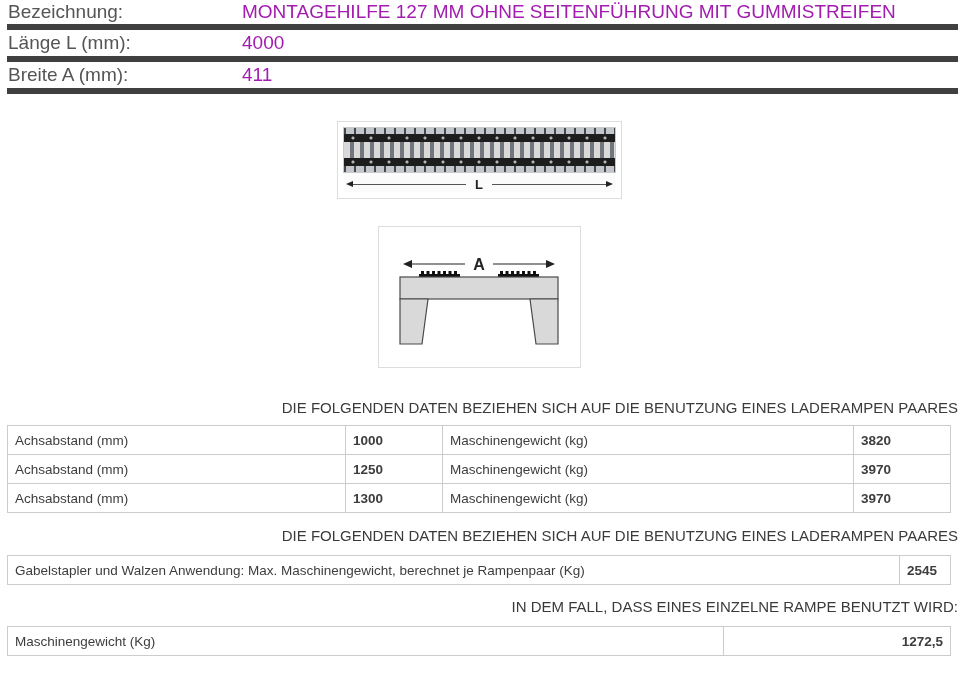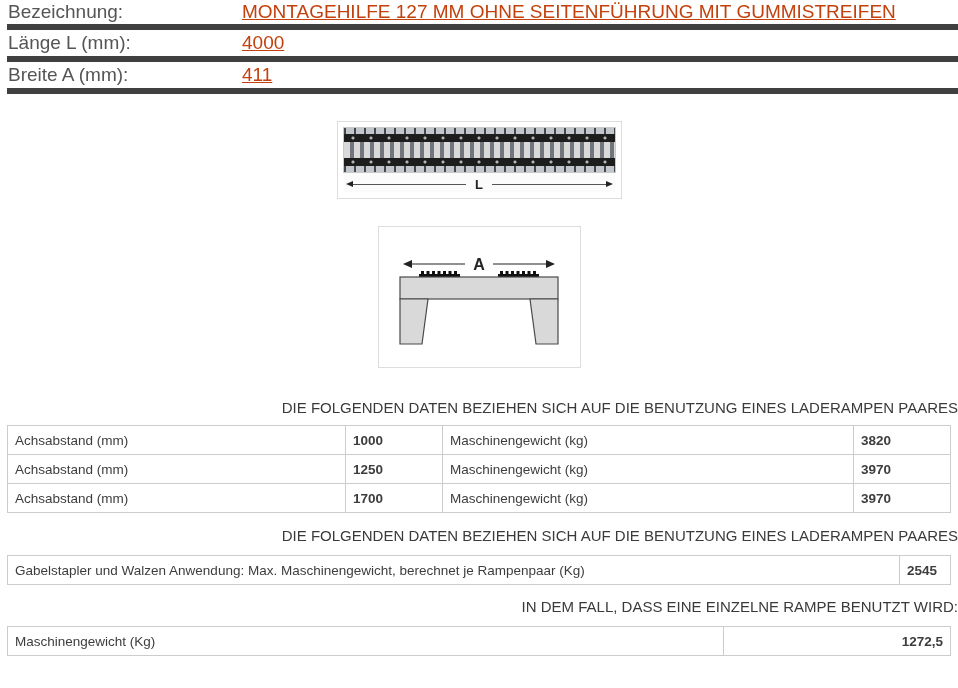--- a/index.html
+++ b/index.html
@@ -20,21 +20,21 @@
   }
   .info-table td {
     border-bottom:6px solid #404040;
     height:32px;
     font-size:19px;
     vertical-align:middle;
     padding:0;
   }
   .info-table tr:first-child td { height:27px; }
   .info-table .info-label { width:235px; padding-left:1px; color:#555; }
-  .info-table .info-value { color:#c2410c;text-decoration:underline; }
+  .info-table .info-value { color:#a21caf; }
 
   
   .diagram-wrap { display:flex; flex-direction:column; align-items:center; }
   .img-frame {
     border:1px solid #ddd;
     background:#fff;
     padding:6px;
   }
   .frame-top { margin-top:27px; width:285px; height:78px; }
   .frame-cross { margin-top:27px; width:203px; height:142px; }
@@ -193,38 +193,38 @@
       <td class="c-w97 val">3820</td>
     </tr>
     <tr>
       <td>Achsabstand (mm)</td>
       <td class="val">1250</td>
       <td>Maschinengewicht (kg)</td>
       <td class="val">3970</td>
     </tr>
     <tr>
       <td>Achsabstand (mm)</td>
-      <td class="val">1700</td>
+      <td class="val">1300</td>
       <td>Maschinengewicht (kg)</td>
       <td class="val">3970</td>
     </tr>
   </tbody>
     </table>
 
   <p class="section-heading h-fork">DIE FOLGENDEN DATEN BEZIEHEN SICH AUF DIE BENUTZUNG EINES LADERAMPEN PAARES</p>
   <table class="spec-table">
     <tbody>
         <tr>
       <td class="c-w892">Gabelstapler und Walzen Anwendung: Max. Maschinengewicht, berechnet je Rampenpaar (Kg)</td>
       <td class="c-w51 val">2545</td>
     </tr>
   </tbody>
     </table>
 
-  <p class="section-heading h-single">IN DEM FALL, DASS EINE EINZELNE RAMPE BENUTZT WIRD:</p>
+  <p class="section-heading h-single">IN DEM FALL, DASS EINES EINZELNE RAMPE BENUTZT WIRD:</p>
   <table class="spec-table">
     <tbody>
         <tr>
       <td class="c-w716">Maschinengewicht (Kg)</td>
       <td class="c-w227 val">1272,5</td>
     </tr>
   </tbody>
     </table>
 
 </div>

